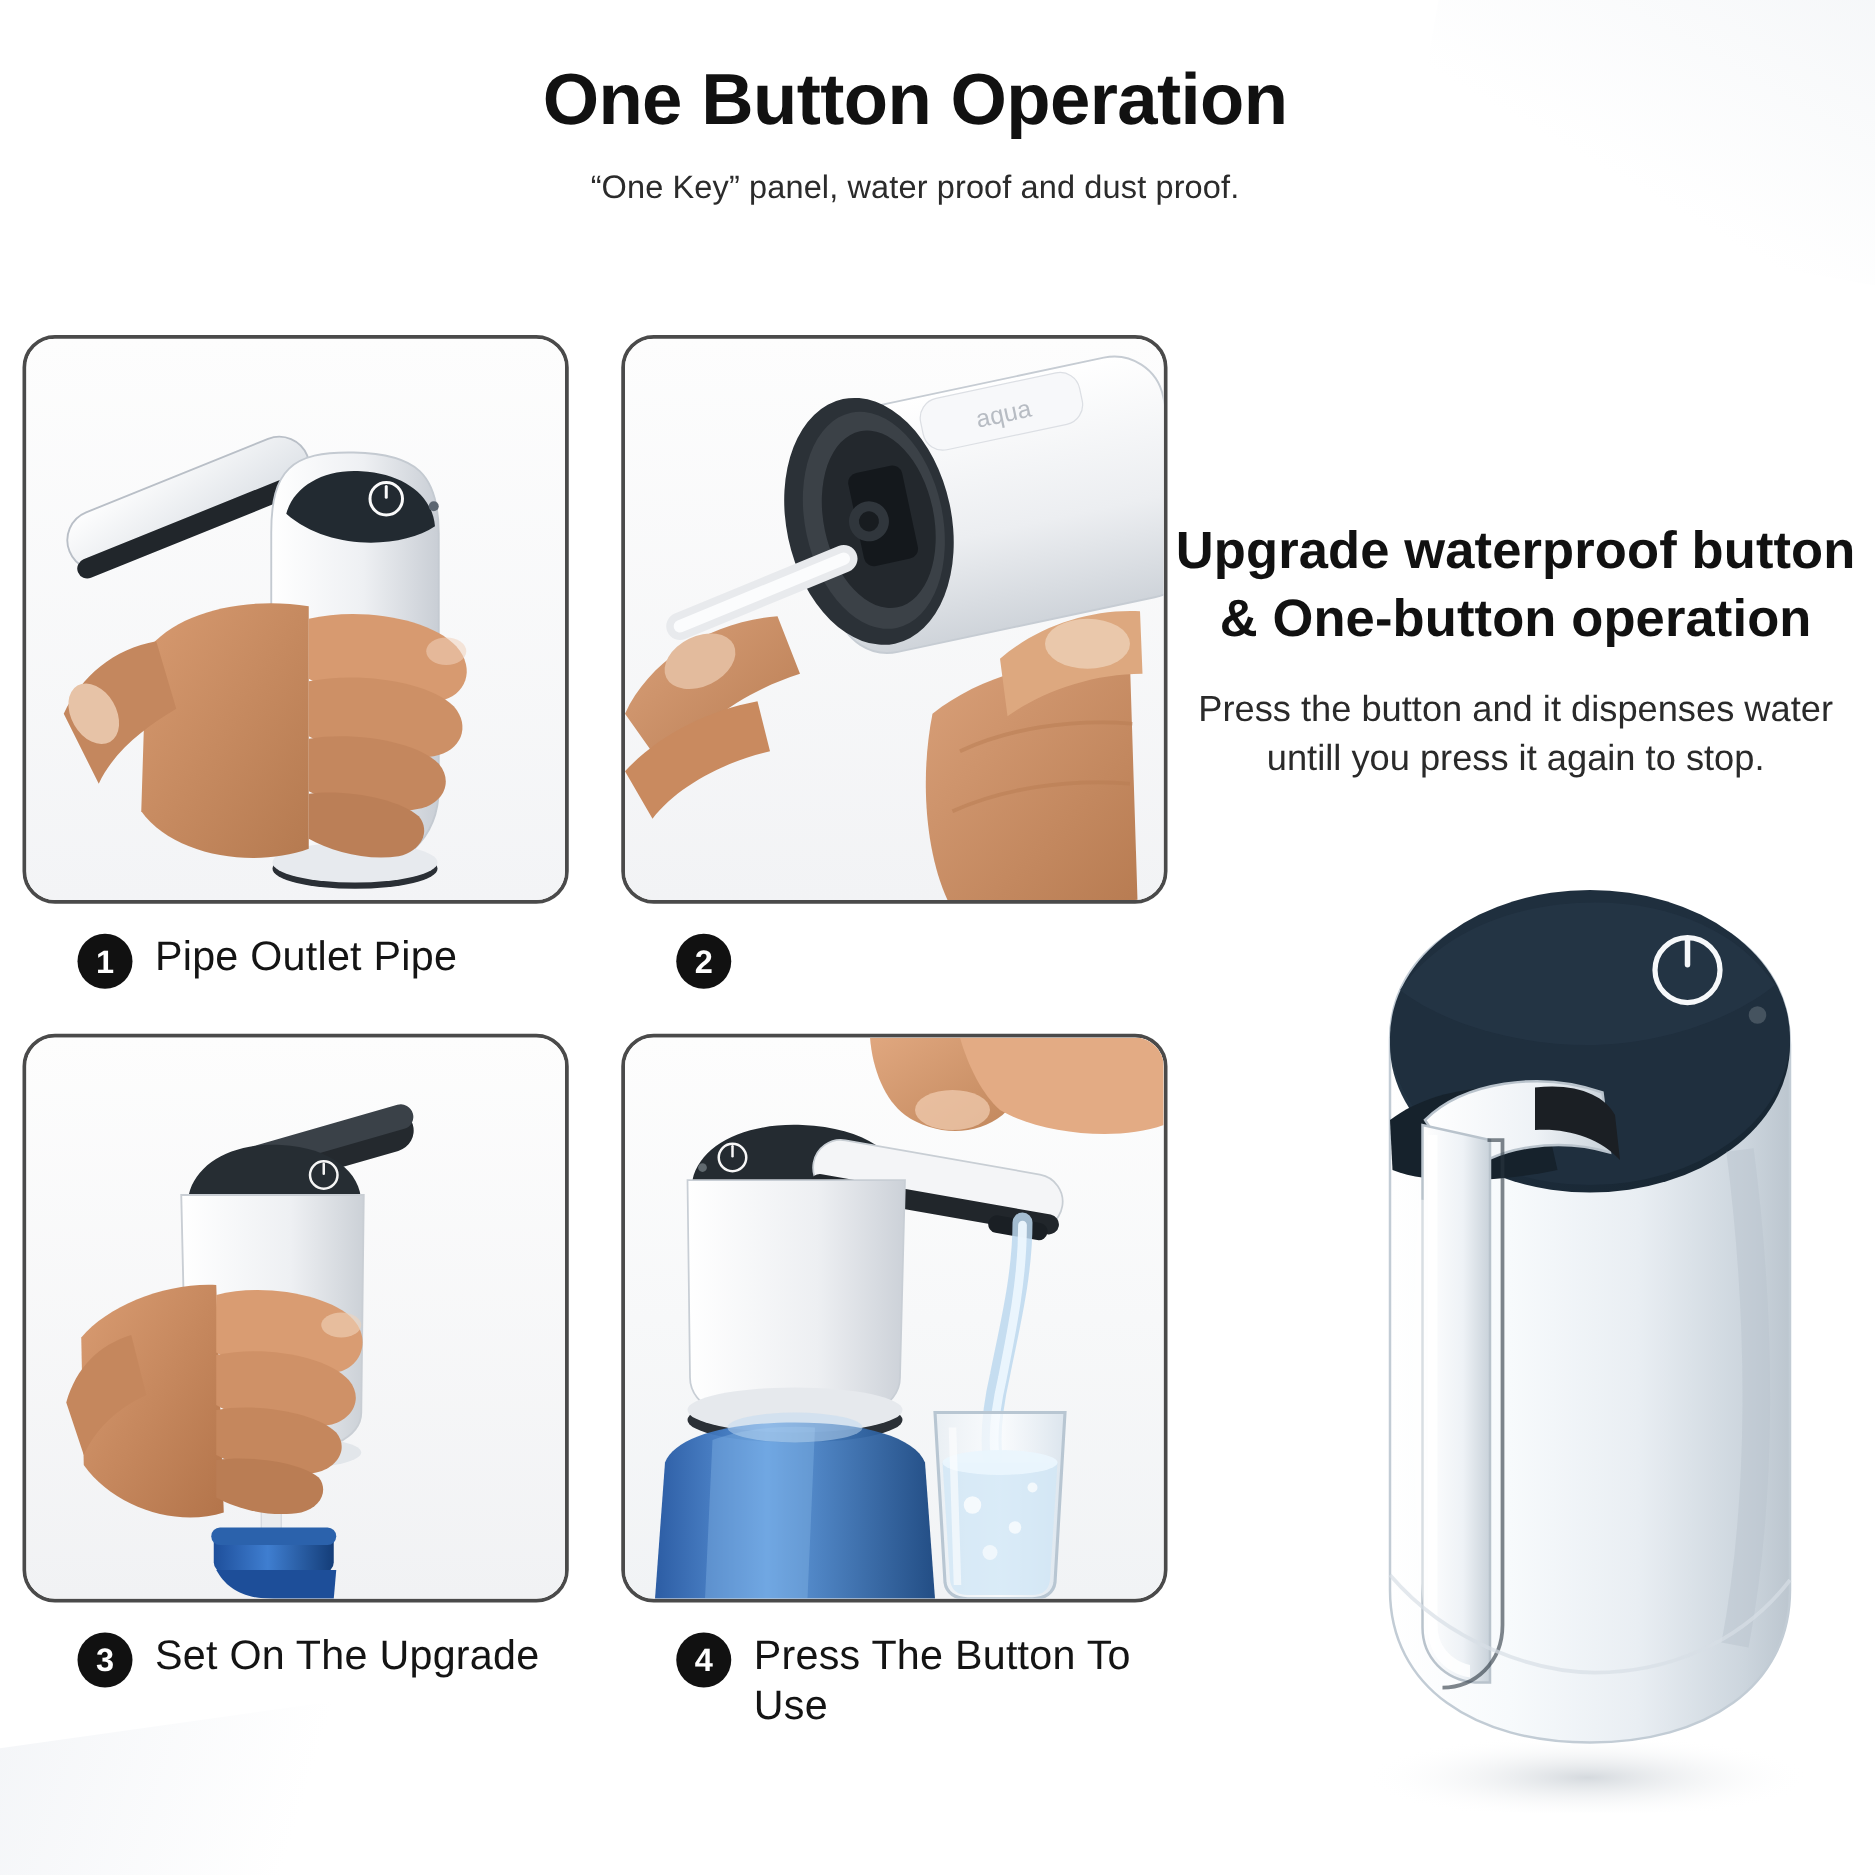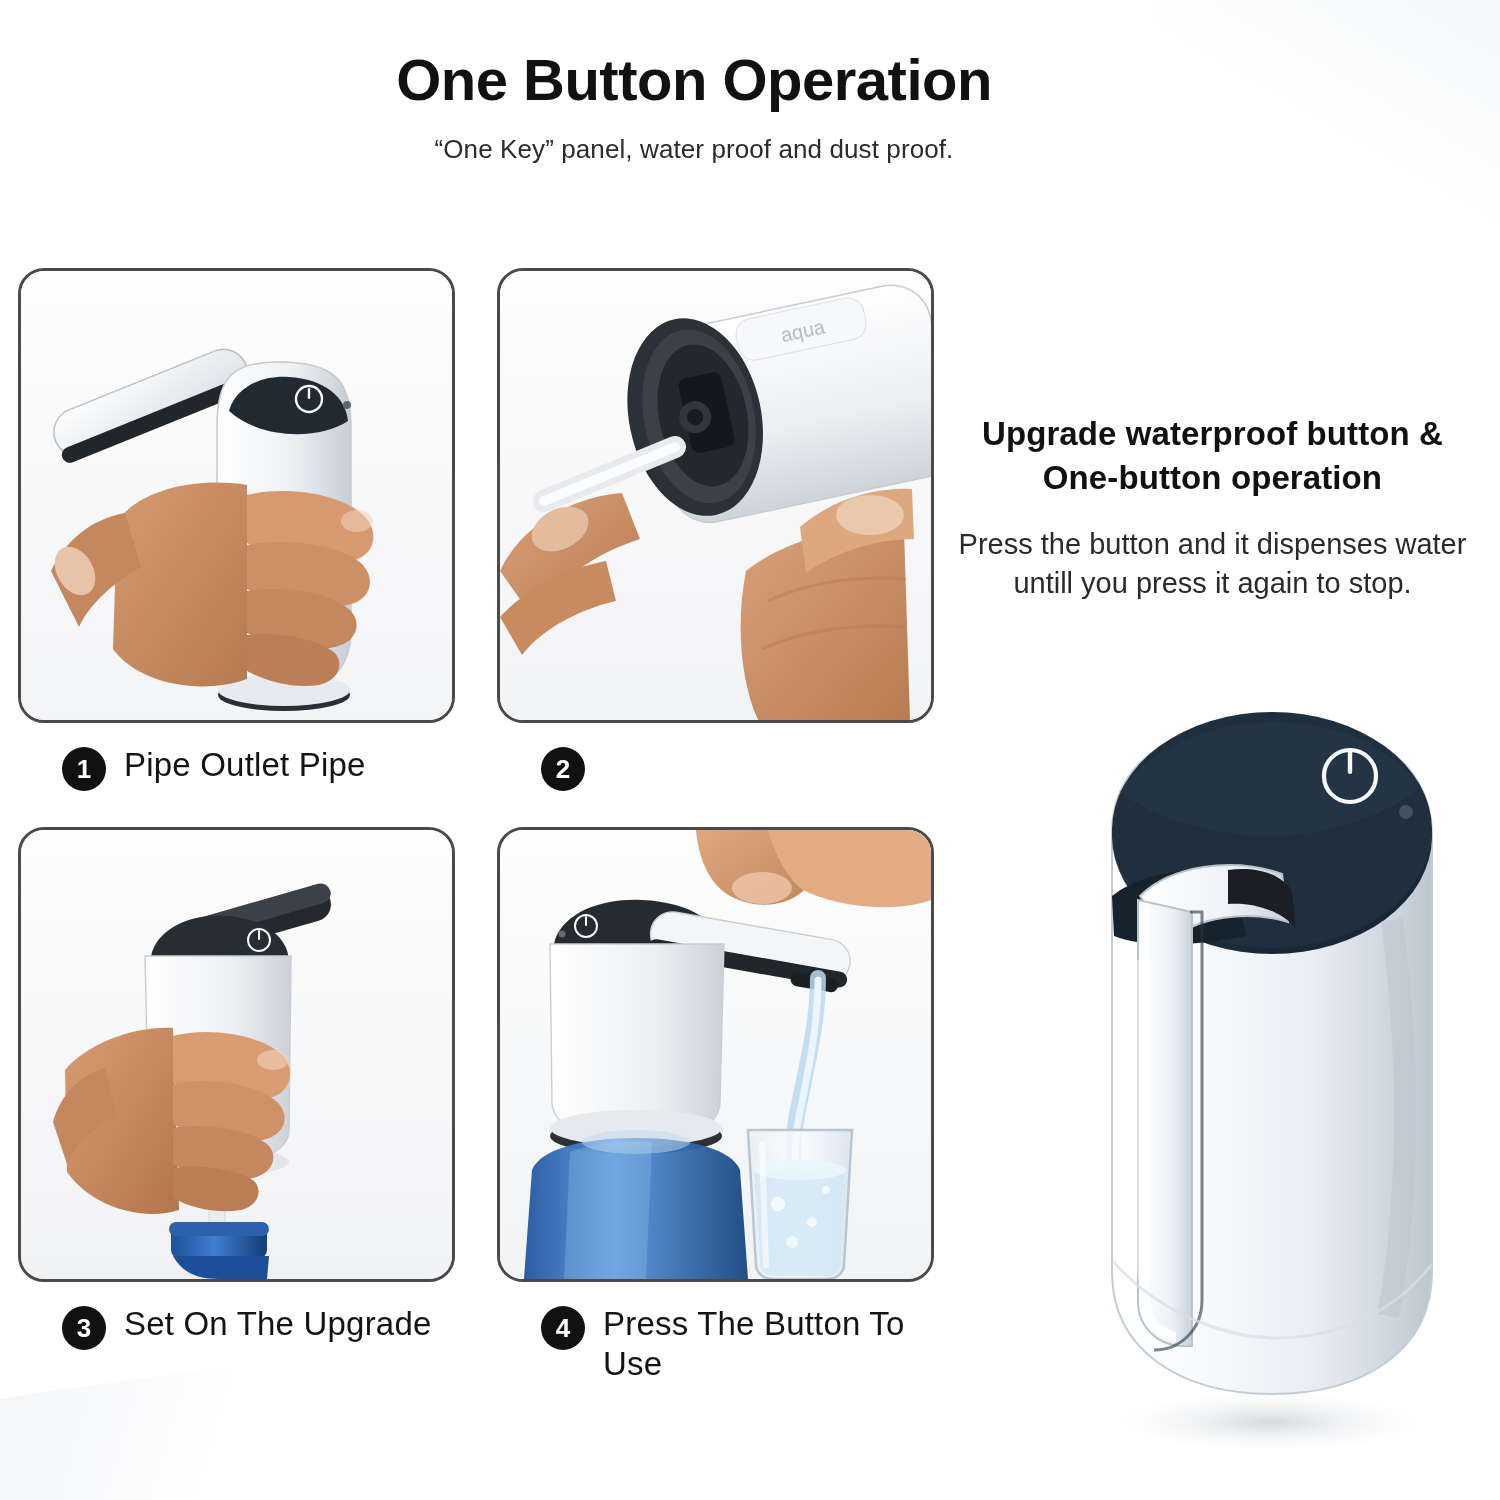--- a/index.html
+++ b/index.html
@@ -20,20 +20,21 @@
     inset: 0;
   }
 
   
   .header {
     position: absolute;
     top: 48px;
     left: 0;
     width: 1388px;
     text-align: center;
+    padding-left: 38px;
   }
   .title {
     font-size: 58px;
     font-weight: bold;
     letter-spacing: -0.5px;
     color: #111111;
     line-height: 1.1;
     margin: 0;
   }
   .subtitle {
@@ -103,21 +104,21 @@
 
   
   .right-col {
     position: absolute;
     top: 412px;
     left: 940px;
     width: 545px;
     text-align: center;
   }
   .right-heading {
-    font-size: 33px;
+    font-size: 42px;
     font-weight: bold;
     color: #111111;
     line-height: 1.32;
     letter-spacing: 0.1px;
   }
   .right-body {
     margin-top: 26px;
     font-size: 29px;
     font-weight: 400;
     color: #2a2a2a;

